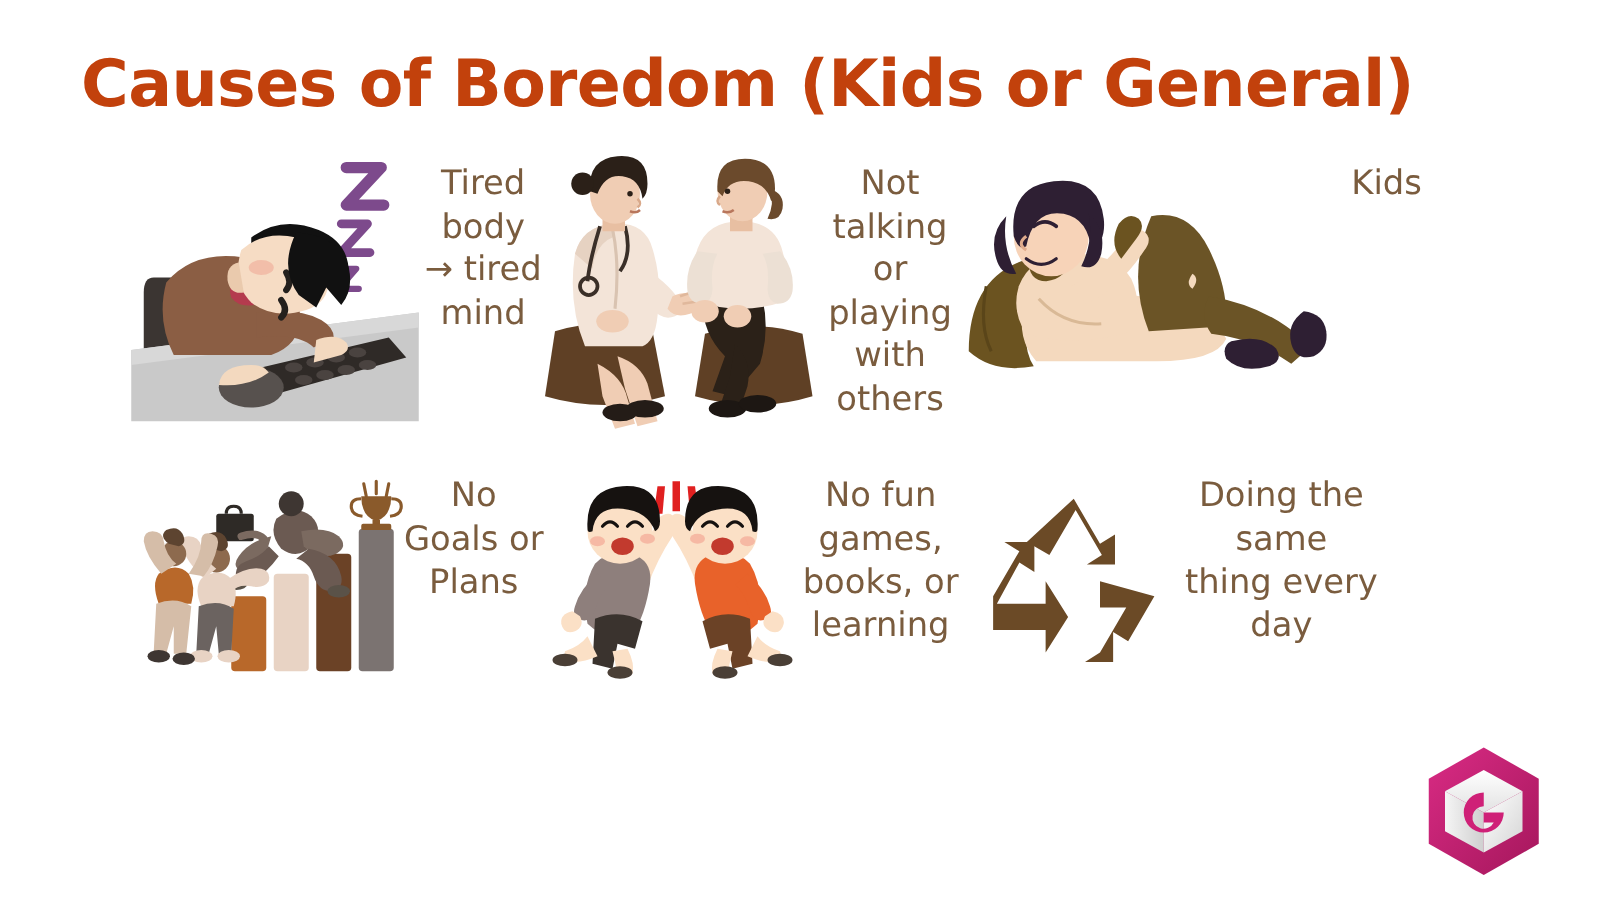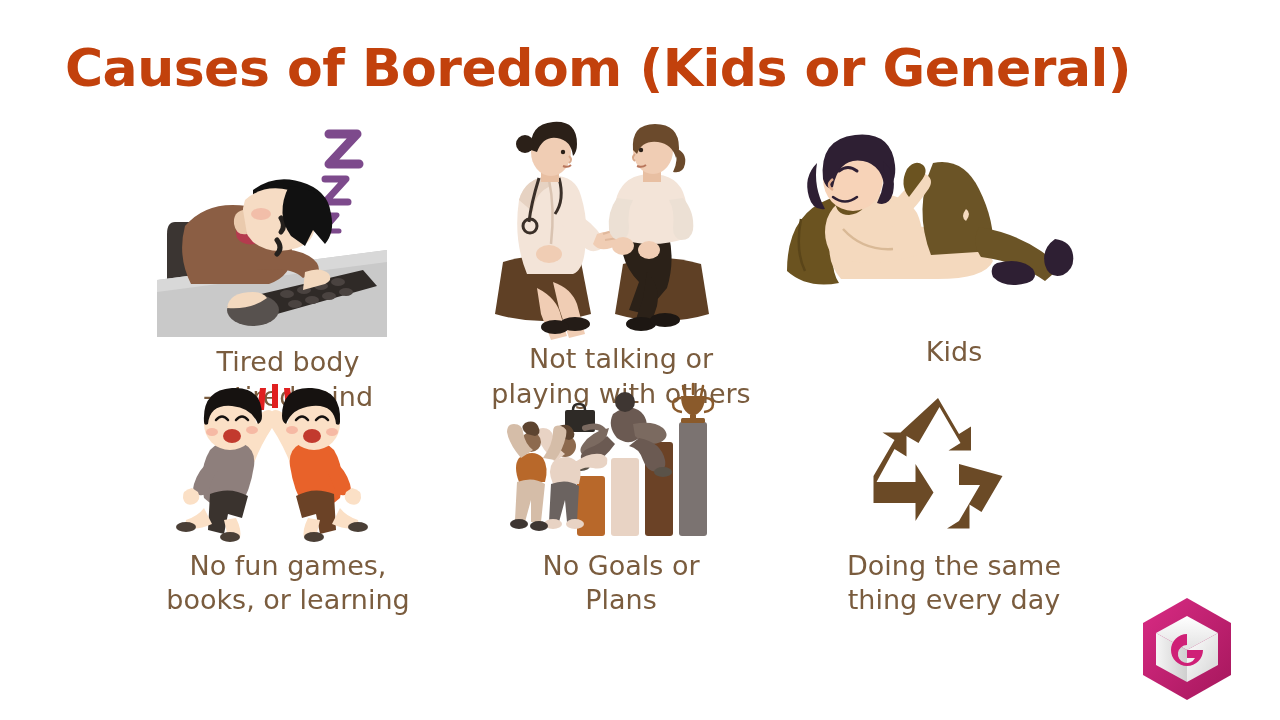--- a/index.html
+++ b/index.html
@@ -49,22 +49,22 @@
     width: 1000px;
     height: 595px;
     display: grid;
     grid-template-columns: repeat(3, 333px);
     grid-template-rows: 248px 248px;
   }
 
   .card {
     position: relative;
     display: flex;
-    flex-direction: column;
-    align-items: flex-end;
+    flex-direction: row;
+    align-items: flex-start;
   }
 
   .art {
     height: 215px;
     width: 100%;
     display: flex;
     align-items: flex-end;
     justify-content: center;
     position: relative;
   }
@@ -278,89 +278,20 @@
 
           <path d="M56 48 q9 -7 18 0" stroke="#2e1f33" stroke-width="3" fill="none" stroke-linecap="round"></path>
 
           <path d="M50 56 q-8 6 0 11" stroke="#e0ab8c" stroke-width="2.5" fill="none"></path>
 
           <path d="M50 74 q12 9 24 0" stroke="#2e1f33" stroke-width="2.5" fill="none" stroke-linecap="round"></path>
         </svg>
       </div>
       <div class="caption">
         <div>Kids</div>
-      </div>
-    </div>
-
-    <div class="card row2">
-      <div class="art">
-        <svg width="200" height="155" viewBox="0 0 200 155">
-
-          <g fill="#e02020">
-            <path d="M88 4 l6 0 l-2 22 l-7 0 z"></path>
-            <path d="M100 0 l6 0 l0 24 l-6 0 z"></path>
-            <path d="M112 4 l6 0 l3 22 l-7 0 z"></path>
-          </g>
-
-          <g>
-
-            <path d="M64 78 q12 -28 24 -44 q5 -7 11 -2 q6 5 1 12 q-12 18 -20 40 z" fill="#fbe0c6"></path>
-            <path d="M88 30 q10 -8 14 0 q3 9 -6 12 q-10 2 -8 -12 z" fill="#fbe0c6"></path>
-
-            <path d="M38 66 q14 -14 34 -6 q12 6 10 22 q-4 26 -14 40 q-22 6 -36 -8 q-6 -28 6 -48 z" fill="#8e7f7c"></path>
-
-            <path d="M40 74 q-14 12 -18 26 q-3 9 5 11 q8 2 11 -8 q4 -14 12 -20 z" fill="#8e7f7c"></path>
-            <path d="M20 104 q-10 2 -9 10 q2 9 11 6 q8 -4 4 -12 z" fill="#fbe0c6"></path>
-
-            <circle cx="58" cy="40" r="26" fill="#fbe0c6"></circle>
-            <path d="M32 38 q-2 -32 28 -34 q30 -2 30 28 q0 6 -4 8 q-6 -16 -26 -18 q-22 -2 -24 18 q-4 2 -4 -2 z" fill="#161210"></path>
-            <path d="M44 36 q6 -7 12 0" stroke="#161210" stroke-width="2.5" fill="none" stroke-linecap="round"></path>
-            <path d="M64 36 q6 -7 12 0" stroke="#161210" stroke-width="2.5" fill="none" stroke-linecap="round"></path>
-            <ellipse cx="60" cy="52" rx="9" ry="7" fill="#c23a2e"></ellipse>
-            <ellipse cx="40" cy="48" rx="6" ry="4" fill="#f6b9a4"></ellipse>
-            <ellipse cx="80" cy="46" rx="6" ry="4" fill="#f6b9a4"></ellipse>
-
-            <path d="M38 110 q20 -8 38 2 l-6 22 l-14 -4 l-4 20 l-16 -4 z" fill="#3a332e"></path>
-
-            <path d="M40 140 q-14 6 -22 4 q-6 -2 -4 -8 q12 -4 18 -12 z" fill="#fbe0c6"></path>
-            <path d="M64 134 q6 12 4 20 l-12 0 q-2 -10 -4 -18 z" fill="#fbe0c6"></path>
-            <ellipse cx="14" cy="143" rx="10" ry="5" fill="#4a3f36"></ellipse>
-            <ellipse cx="58" cy="153" rx="10" ry="5" fill="#4a3f36"></ellipse>
-          </g>
-
-          <g>
-
-            <path d="M136 78 q-12 -28 -24 -44 q-5 -7 -11 -2 q-6 5 -1 12 q12 18 20 40 z" fill="#fbe0c6"></path>
-            <path d="M112 30 q-10 -8 -14 0 q-3 9 6 12 q10 2 8 -12 z" fill="#fbe0c6"></path>
-
-            <path d="M162 66 q-14 -14 -34 -6 q-12 6 -10 22 q4 26 14 40 q22 6 36 -8 q6 -28 -6 -48 z" fill="#e8622a"></path>
-
-            <path d="M160 74 q14 12 18 26 q3 9 -5 11 q-8 2 -11 -8 q-4 -14 -12 -20 z" fill="#e8622a"></path>
-            <path d="M180 104 q10 2 9 10 q-2 9 -11 6 q-8 -4 -4 -12 z" fill="#fbe0c6"></path>
-
-            <circle cx="142" cy="40" r="26" fill="#fbe0c6"></circle>
-            <path d="M168 38 q2 -32 -28 -34 q-30 -2 -30 28 q0 6 4 8 q6 -16 26 -18 q22 -2 24 18 q4 2 4 -2 z" fill="#161210"></path>
-            <path d="M124 36 q6 -7 12 0" stroke="#161210" stroke-width="2.5" fill="none" stroke-linecap="round"></path>
-            <path d="M144 36 q6 -7 12 0" stroke="#161210" stroke-width="2.5" fill="none" stroke-linecap="round"></path>
-            <ellipse cx="140" cy="52" rx="9" ry="7" fill="#c23a2e"></ellipse>
-            <ellipse cx="120" cy="46" rx="6" ry="4" fill="#f6b9a4"></ellipse>
-            <ellipse cx="160" cy="48" rx="6" ry="4" fill="#f6b9a4"></ellipse>
-
-            <path d="M162 110 q-20 -8 -38 2 l6 22 l14 -4 l4 20 l16 -4 z" fill="#6b4226"></path>
-
-            <path d="M160 140 q14 6 22 4 q6 -2 4 -8 q-12 -4 -18 -12 z" fill="#fbe0c6"></path>
-            <path d="M136 134 q-6 12 -4 20 l12 0 q2 -10 4 -18 z" fill="#fbe0c6"></path>
-            <ellipse cx="186" cy="143" rx="10" ry="5" fill="#4a3f36"></ellipse>
-            <ellipse cx="142" cy="153" rx="10" ry="5" fill="#4a3f36"></ellipse>
-          </g>
-        </svg>
-      </div>
-      <div class="caption">
-        <div>No fun games,</div>
-        <div>books, or learning</div>
       </div>
     </div>
 
     <div class="card row2">
       <div class="art">
         <svg width="215" height="155" viewBox="0 0 215 155">
 
           <rect x="80" y="92" width="28" height="60" rx="3" fill="#b8682a"></rect>
           <rect x="114" y="74" width="28" height="78" rx="3" fill="#e8d3c4"></rect>
           <rect x="148" y="58" width="28" height="94" rx="3" fill="#6b4226"></rect>
@@ -408,20 +339,89 @@
             <path d="M46 74 q10 -14 10 -26 q0 -8 8 -6 q7 2 5 10 q-3 14 -11 24 z" fill="#d5bda8"></path>
             <path d="M20 98 q16 -6 28 2 l-4 38 l-10 0 l0 -22 l-6 22 l-10 -2 z" fill="#d5bda8"></path>
             <ellipse cx="22" cy="140" rx="9" ry="5" fill="#3e3632"></ellipse>
             <ellipse cx="42" cy="142" rx="9" ry="5" fill="#3e3632"></ellipse>
           </g>
         </svg>
       </div>
       <div class="caption">
         <div>No Goals or</div>
         <div>Plans</div>
+      </div>
+    </div>
+
+    <div class="card row2">
+      <div class="art">
+        <svg width="200" height="155" viewBox="0 0 200 155">
+
+          <g fill="#e02020">
+            <path d="M88 4 l6 0 l-2 22 l-7 0 z"></path>
+            <path d="M100 0 l6 0 l0 24 l-6 0 z"></path>
+            <path d="M112 4 l6 0 l3 22 l-7 0 z"></path>
+          </g>
+
+          <g>
+
+            <path d="M64 78 q12 -28 24 -44 q5 -7 11 -2 q6 5 1 12 q-12 18 -20 40 z" fill="#fbe0c6"></path>
+            <path d="M88 30 q10 -8 14 0 q3 9 -6 12 q-10 2 -8 -12 z" fill="#fbe0c6"></path>
+
+            <path d="M38 66 q14 -14 34 -6 q12 6 10 22 q-4 26 -14 40 q-22 6 -36 -8 q-6 -28 6 -48 z" fill="#8e7f7c"></path>
+
+            <path d="M40 74 q-14 12 -18 26 q-3 9 5 11 q8 2 11 -8 q4 -14 12 -20 z" fill="#8e7f7c"></path>
+            <path d="M20 104 q-10 2 -9 10 q2 9 11 6 q8 -4 4 -12 z" fill="#fbe0c6"></path>
+
+            <circle cx="58" cy="40" r="26" fill="#fbe0c6"></circle>
+            <path d="M32 38 q-2 -32 28 -34 q30 -2 30 28 q0 6 -4 8 q-6 -16 -26 -18 q-22 -2 -24 18 q-4 2 -4 -2 z" fill="#161210"></path>
+            <path d="M44 36 q6 -7 12 0" stroke="#161210" stroke-width="2.5" fill="none" stroke-linecap="round"></path>
+            <path d="M64 36 q6 -7 12 0" stroke="#161210" stroke-width="2.5" fill="none" stroke-linecap="round"></path>
+            <ellipse cx="60" cy="52" rx="9" ry="7" fill="#c23a2e"></ellipse>
+            <ellipse cx="40" cy="48" rx="6" ry="4" fill="#f6b9a4"></ellipse>
+            <ellipse cx="80" cy="46" rx="6" ry="4" fill="#f6b9a4"></ellipse>
+
+            <path d="M38 110 q20 -8 38 2 l-6 22 l-14 -4 l-4 20 l-16 -4 z" fill="#3a332e"></path>
+
+            <path d="M40 140 q-14 6 -22 4 q-6 -2 -4 -8 q12 -4 18 -12 z" fill="#fbe0c6"></path>
+            <path d="M64 134 q6 12 4 20 l-12 0 q-2 -10 -4 -18 z" fill="#fbe0c6"></path>
+            <ellipse cx="14" cy="143" rx="10" ry="5" fill="#4a3f36"></ellipse>
+            <ellipse cx="58" cy="153" rx="10" ry="5" fill="#4a3f36"></ellipse>
+          </g>
+
+          <g>
+
+            <path d="M136 78 q-12 -28 -24 -44 q-5 -7 -11 -2 q-6 5 -1 12 q12 18 20 40 z" fill="#fbe0c6"></path>
+            <path d="M112 30 q-10 -8 -14 0 q-3 9 6 12 q10 2 8 -12 z" fill="#fbe0c6"></path>
+
+            <path d="M162 66 q-14 -14 -34 -6 q-12 6 -10 22 q4 26 14 40 q22 6 36 -8 q6 -28 -6 -48 z" fill="#e8622a"></path>
+
+            <path d="M160 74 q14 12 18 26 q3 9 -5 11 q-8 2 -11 -8 q-4 -14 -12 -20 z" fill="#e8622a"></path>
+            <path d="M180 104 q10 2 9 10 q-2 9 -11 6 q-8 -4 -4 -12 z" fill="#fbe0c6"></path>
+
+            <circle cx="142" cy="40" r="26" fill="#fbe0c6"></circle>
+            <path d="M168 38 q2 -32 -28 -34 q-30 -2 -30 28 q0 6 4 8 q6 -16 26 -18 q22 -2 24 18 q4 2 4 -2 z" fill="#161210"></path>
+            <path d="M124 36 q6 -7 12 0" stroke="#161210" stroke-width="2.5" fill="none" stroke-linecap="round"></path>
+            <path d="M144 36 q6 -7 12 0" stroke="#161210" stroke-width="2.5" fill="none" stroke-linecap="round"></path>
+            <ellipse cx="140" cy="52" rx="9" ry="7" fill="#c23a2e"></ellipse>
+            <ellipse cx="120" cy="46" rx="6" ry="4" fill="#f6b9a4"></ellipse>
+            <ellipse cx="160" cy="48" rx="6" ry="4" fill="#f6b9a4"></ellipse>
+
+            <path d="M162 110 q-20 -8 -38 2 l6 22 l14 -4 l4 20 l16 -4 z" fill="#6b4226"></path>
+
+            <path d="M160 140 q14 6 22 4 q6 -2 4 -8 q-12 -4 -18 -12 z" fill="#fbe0c6"></path>
+            <path d="M136 134 q-6 12 -4 20 l12 0 q2 -10 4 -18 z" fill="#fbe0c6"></path>
+            <ellipse cx="186" cy="143" rx="10" ry="5" fill="#4a3f36"></ellipse>
+            <ellipse cx="142" cy="153" rx="10" ry="5" fill="#4a3f36"></ellipse>
+          </g>
+        </svg>
+      </div>
+      <div class="caption">
+        <div>No fun games,</div>
+        <div>books, or learning</div>
       </div>
     </div>
 
     <div class="card row2">
       <div class="art">
         <svg width="150" height="150" viewBox="0 0 100 100">
           <g fill="#6b4a26">
 
             <path d="M50 6
                      L64 30

